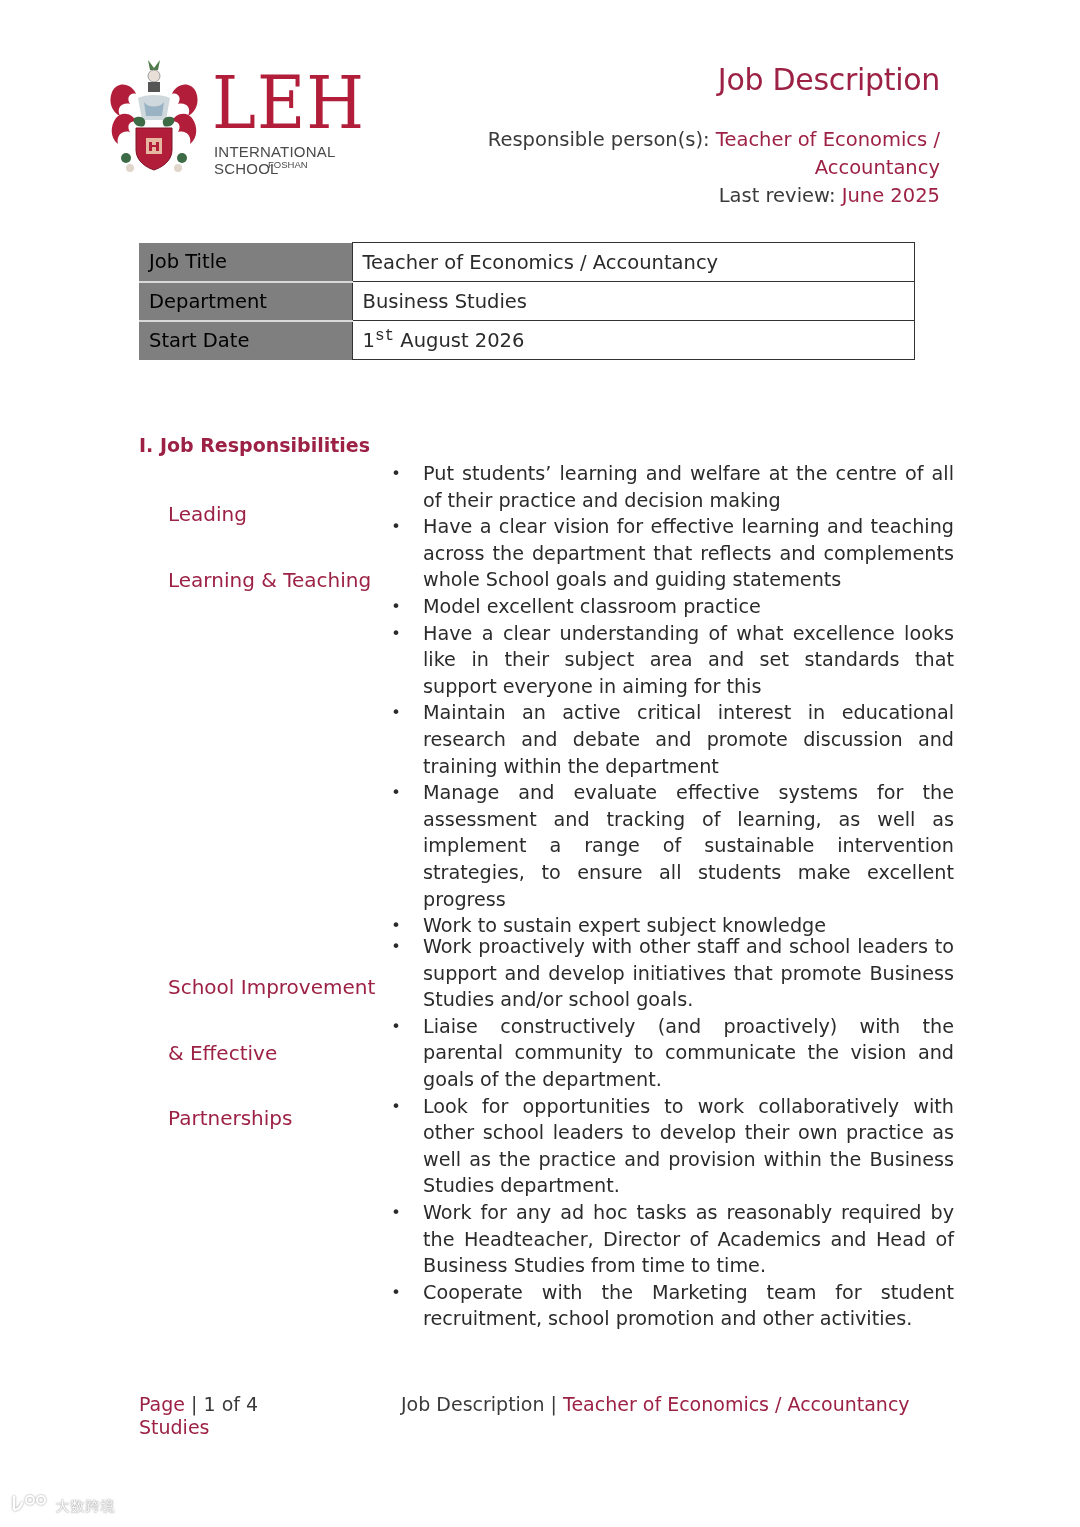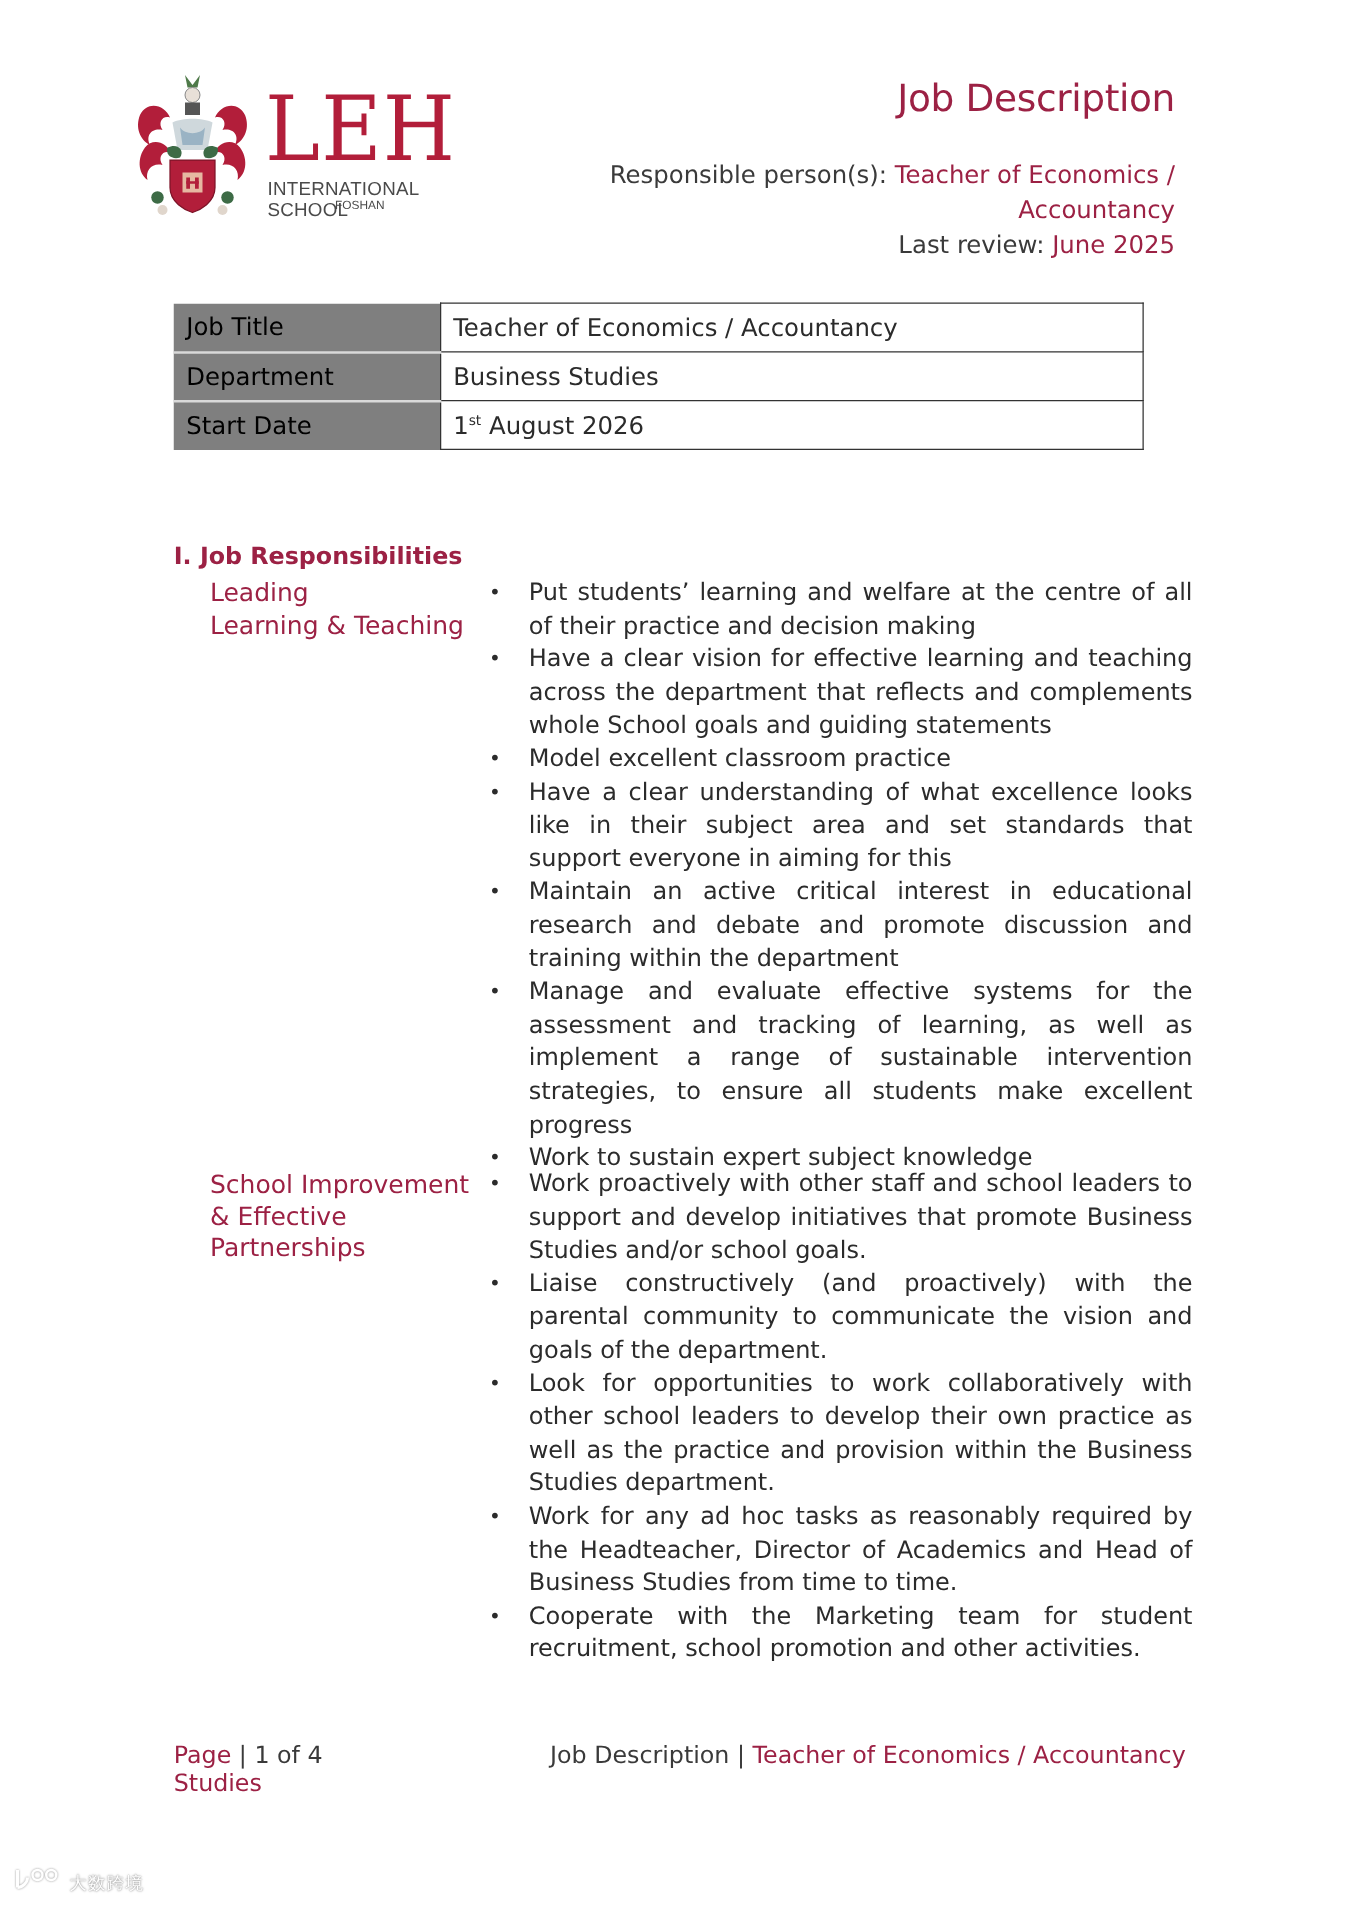--- a/index.html
+++ b/index.html
@@ -102,21 +102,21 @@
       color: #000000;
       padding-left: 10px;
       border-bottom: 2px solid #d9d9d9;
     }
     .info-table tr:last-child td.label { border-bottom: none; }
     .info-table td.value {
       border: 1.5px solid #333;
       padding-left: 10px;
       color: #2b2b2b;
     }
-    .info-table sup { font-size: 11px; vertical-align: 7px; line-height: 0; }
+    .info-table sup { font-size: 16px; vertical-align: 7px; line-height: 0; font-family: Liberation Mono, monospace; }
 
     
     .section-heading {
       position: absolute;
       left: 139px;
       top: 434px;
       font-size: 19px;
       font-weight: bold;
       color: #9c2144;
     }
@@ -129,21 +129,21 @@
     }
     .group-label {
       position: absolute;
       left: 0;
       top: 0;
       width: 210px;
       font-size: 20px;
       line-height: 25.5px;
       color: #9c2144;
     }
-    .group-label span { display: block; }
+    .group-label span { display: block; margin-top: 40px; }
     .bullets {
       position: absolute;
       left: 222px;
       top: 0;
       width: 564px;
       list-style: none;
     }
     .bullets li {
       position: relative;
       padding-left: 33px;
@@ -171,21 +171,20 @@
       color: #9c2144;
     }
     .footer-left .sep, .footer-left .pg { color: #3a3a3a; }
     .footer-center {
       position: absolute;
       left: 401px;
       top: 1393px;
       font-size: 19px;
       line-height: 23px;
       color: #3a3a3a;
-      margin-left: 39px;
     }
     .footer-center .accent { color: #9c2144; }
 
     
     .watermark {
       position: absolute;
       left: 10px;
       top: 1492px;
       font-size: 14px;
       color: #ffffff;

